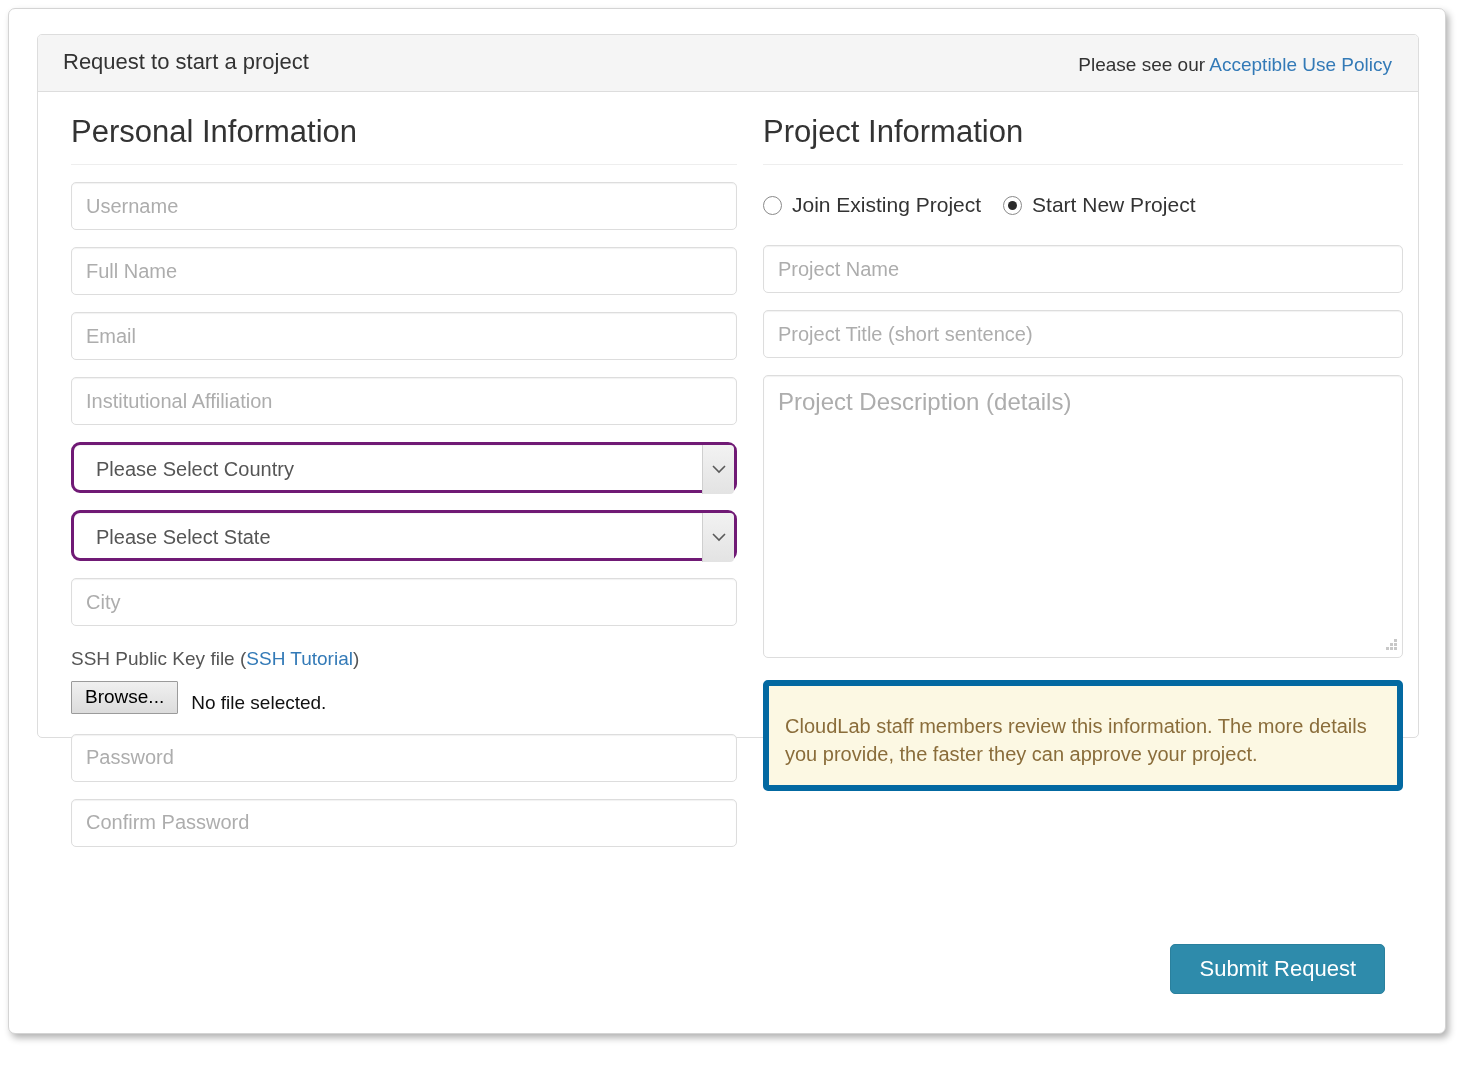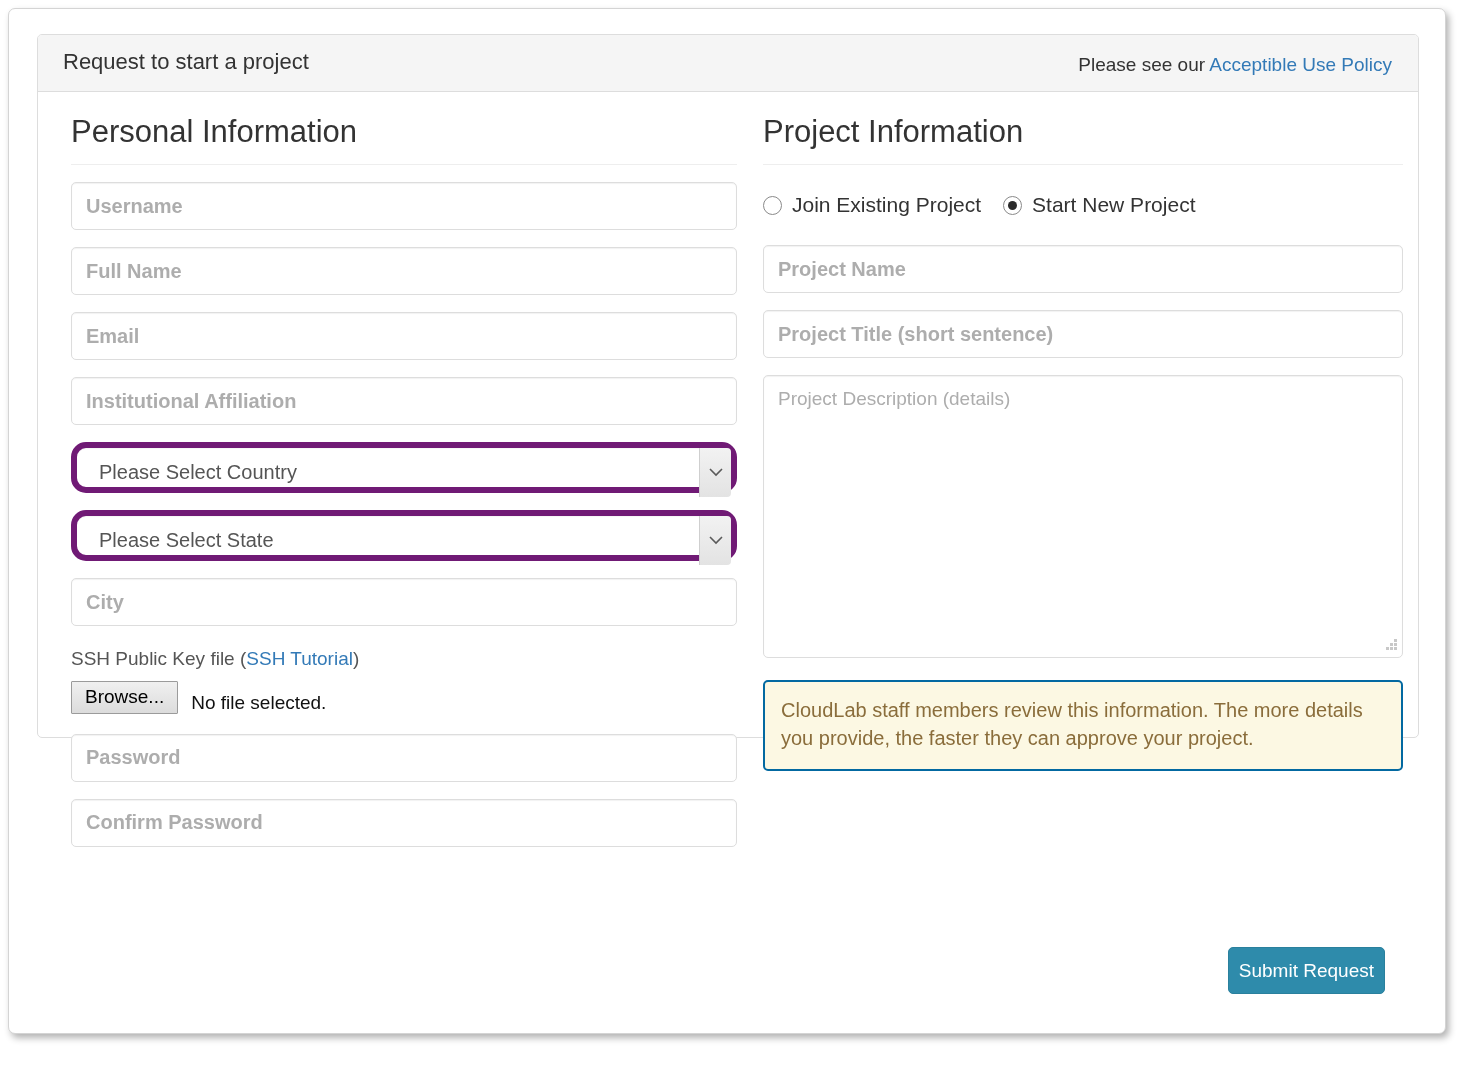--- a/index.html
+++ b/index.html
@@ -112,35 +112,34 @@
     padding: 6px 14px;
     font-size: 20px;
     font-family: "Liberation Sans", sans-serif;
     color: #ec4899;
     background-color: #ffffff;
     border: 1px solid #dddddd;
     border-radius: 5px;
     box-shadow: inset 0 1px 1px rgba(0,0,0,0.055);
     box-sizing: border-box;
     outline: none;
-    font-weight: bold;
   }
   .form-control::placeholder { color: #adadad; opacity: 1; }
 
   
   .select-wrap {
     position: relative;
     padding: 0 7px;
     margin-top: 17px;
   }
   .select-box {
     position: relative;
     height: 51px;
-    border: 6px solid #701a75;
-    border-radius: 15px;
+    border: 3px solid #701a75;
+    border-radius: 9px;
     background: #ffffff;
     box-sizing: border-box;
     box-shadow: inset 0 1px 1px rgba(0,0,0,0.04);
   }
   .select-label {
     position: absolute;
     left: 22px;
     top: 13px;
     font-size: 20px;
     color: #555555;
@@ -230,21 +229,21 @@
     white-space: nowrap;
   }
 
   
   .textarea-wrap { padding: 0 7px; margin-top: 17px; position: relative; }
   .form-textarea {
     display: block;
     width: 100%;
     height: 283px;
     padding: 12px 14px;
-    font-size: 19px;
+    font-size: 24px;
     font-family: "Liberation Sans", sans-serif;
     color: #555555;
     background: #ffffff;
     border: 1px solid #dddddd;
     border-radius: 5px;
     box-shadow: inset 0 1px 1px rgba(0,0,0,0.055);
     box-sizing: border-box;
     resize: none;
     outline: none;
   }
@@ -255,42 +254,42 @@
     bottom: 7px;
     width: 14px;
     height: 14px;
     pointer-events: none;
   }
 
   
   .alert-wrap { padding: 0 7px; margin-top: 22px; }
   .alert-box {
     background: #fcf8e3;
-    border: 2px solid #0369a1;
+    border: 6px solid #0369a1;
     border-radius: 5px;
-    padding: 14px 16px 16px 16px;
+    padding: 26px 16px 16px 16px;
     font-size: 20px;
     line-height: 1.42;
     color: #8a6d3b;
   }
 
   
   .submit-wrap {
     position: absolute;
     right: 33px;
     bottom: 18px;
   }
   .submit-btn {
     font-family: "Liberation Sans", sans-serif;
-    font-size: 19px;
+    font-size: 22px;
     color: #ffffff;
     background: #2e8bab;
     border: 1px solid #2a809d;
     border-radius: 5px;
-    padding: 13px 10px;
+    padding: 13px 28px;
     line-height: 1;
     cursor: pointer;
   }
 </style>
 </head>
 <body>
 
 <div class="page-frame">
 
   <div class="panel">

